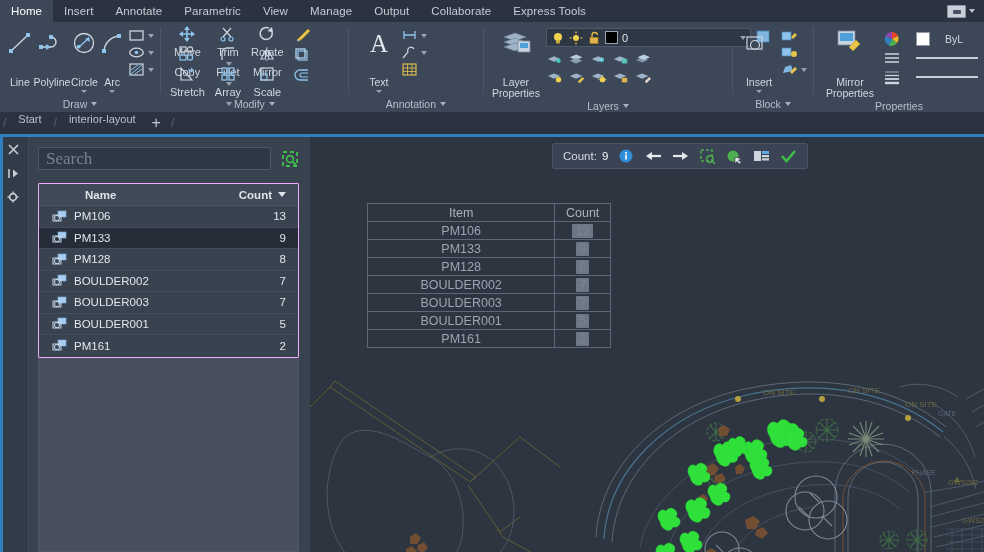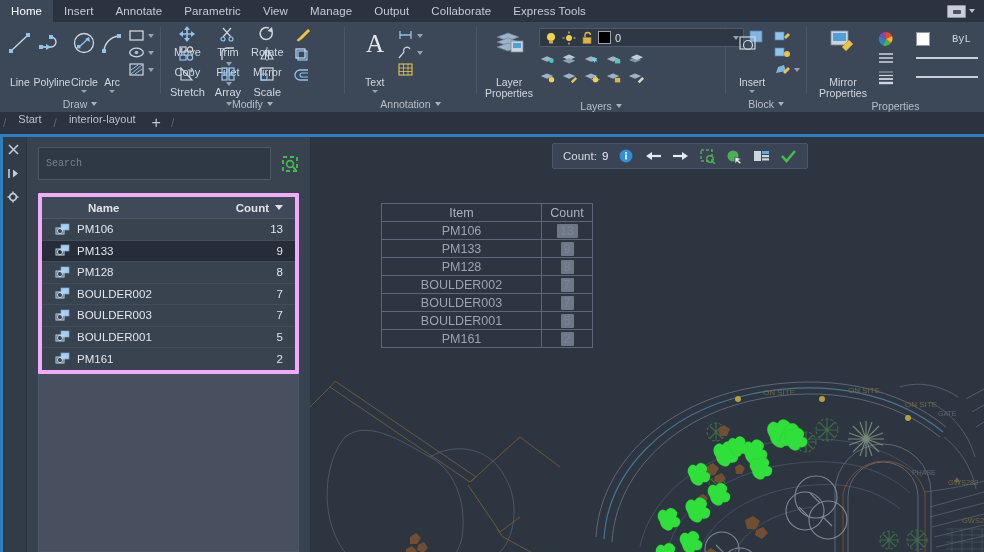--- a/index.html
+++ b/index.html
@@ -80,21 +80,21 @@
   
   .layer-ctrl {
     width: 205px; height: 19px; background: #2e3744; border: 1px solid #4f596a;
     display: flex; align-items: center; gap: 4px; padding: 0 4px; border-radius: 1px;
   }
   .layer-ctrl .sw { width: 13px; height: 13px; background: #000; border: 1px solid #9aa2ae; }
   .layer-name { font-size: 11px; color: #dfe3e9; flex: 1; }
   .layer-grid { display: grid; grid-template-columns: repeat(5, 21px); gap: 1px; margin-top: 3px; }
 
   
-  .prop-row { display:flex; align-items:center; gap:22px; height: 19px; font-family: Liberation Mono, monospace; }
+  .prop-row { display:flex; align-items:center; gap:15px; height: 19px; }
   .prop-line { width: 62px; height: 2px; background: #c9ced8; }
   .prop-sw { width: 14px; height: 14px; background: #fff; border: 1px solid #8f97a4; }
   .prop-lbl { font-size: 10.5px; color: #d3d8e0; }
 
   
   .dtabs {
     position: absolute; top: 112px; left: 0; width: 984px; height: 22px;
     background: #2b3240; display: flex; align-items: flex-end;
   }
   .dslash { color: #5a6375; font-size: 12px; padding: 0 3px 4px 3px; }
@@ -122,21 +122,21 @@
     position: absolute; top: 143px; left: 552px; height: 26px;
     background: #3a4454; border: 1px solid #4a5466;
     display: flex; align-items: center; gap: 9px; padding: 0 10px; border-radius: 2px;
   }
   .ct-label { font-size: 11.5px; color: #d6dae1; }
   .ct-num { font-size: 11.5px; color: #eef1f5; margin-left: -4px; }
   .ct-ic { width: 18px; height: 18px; display:flex; align-items:center; justify-content:center; cursor: default; }
 
   
   .cnt-table {
-    position: absolute; top: 203px; left: 381px; width: 212px;
+    position: absolute; top: 203px; left: 367px; width: 244px;
     border: 1px solid #707a8a; border-collapse: collapse;
     background: rgba(45,53,65,.55);
   }
   .cnt-table td, .cnt-table th {
     border: 1px solid #5d6777; height: 18px; padding: 0 6px;
     font-size: 12.5px; color: #9ba4b1; font-weight: normal;
     font-family: "Liberation Sans", sans-serif;
   }
   .cnt-table .c-item { text-align: center; width: 175px; }
   .cnt-table .c-cnt { text-align: center; width: 52px; }
@@ -155,28 +155,28 @@
   .pal-rail {
     width: 27px; background: #323b48; display: flex; flex-direction: column;
     align-items: center; padding-top: 5px; gap: 10px;
     border-right: 1px solid #2d3643;
   }
   .pal-rail .ri { width: 16px; height: 14px; display:flex;align-items:center;justify-content:center;cursor:default; }
   .pal-left-edge { position:absolute; left:0; top:137px; width:3px; height:415px; background:#2f7fbf; }
   .pal-main { flex: 1; padding: 10px 11px 0 11px; display: flex; flex-direction: column; }
   .pal-searchrow { display: flex; align-items: center; gap: 9px; }
   .pal-search {
-    flex: 1; height: 33px; background: #2f3946; border: 1px solid #4d5767;
-    color: #cfd4dc; font-size: 10px; padding: 0 7px; border-radius: 1px;
-    font-family: Liberation Mono, monospace; outline: none;
+    flex: 1; height: 23px; background: #2f3946; border: 1px solid #4d5767;
+    color: #cfd4dc; font-size: 17px; padding: 0 7px; border-radius: 1px;
+    font-family: Liberation Serif, serif; outline: none;
   }
   .pal-search::placeholder { color: #78828f; }
   .pal-zoomic { width: 19px; height: 19px; display:flex;align-items:center;justify-content:center;cursor:default; }
 
-  .pal-table { margin-top: 13px; border: 4px solid #f0abfc; border-radius: 1px; }
+  .pal-table { margin-top: 13px; border: 1px solid #f0abfc; border-radius: 1px; }
   .pal-head {
     display: flex; align-items: center; height: 22px;
     background: #3f4957; border-bottom: 1px solid #4c5665;
   }
   .pal-head .h-name { flex: 1; font-size: 11.5px; color: #dfe3e9; font-weight: bold; padding-left: 46px; }
   .pal-head .h-count { font-size: 11.5px; color: #dfe3e9; font-weight: bold; padding-right: 6px; }
   .pal-head .sortcaret {
     width:0;height:0;border-left:4px solid transparent;border-right:4px solid transparent;
     border-top:5px solid #dfe3e9; margin-right: 12px;
   }

